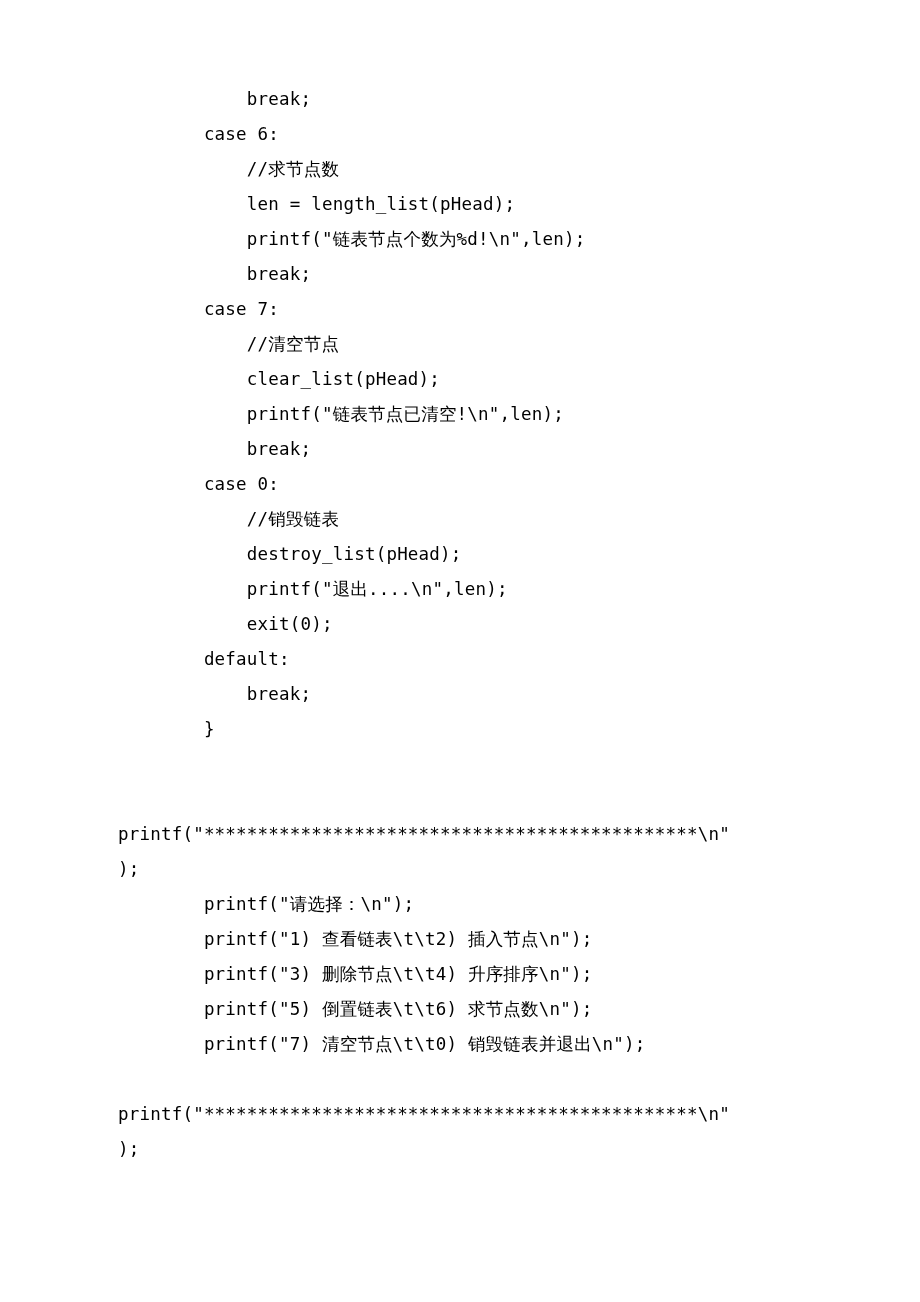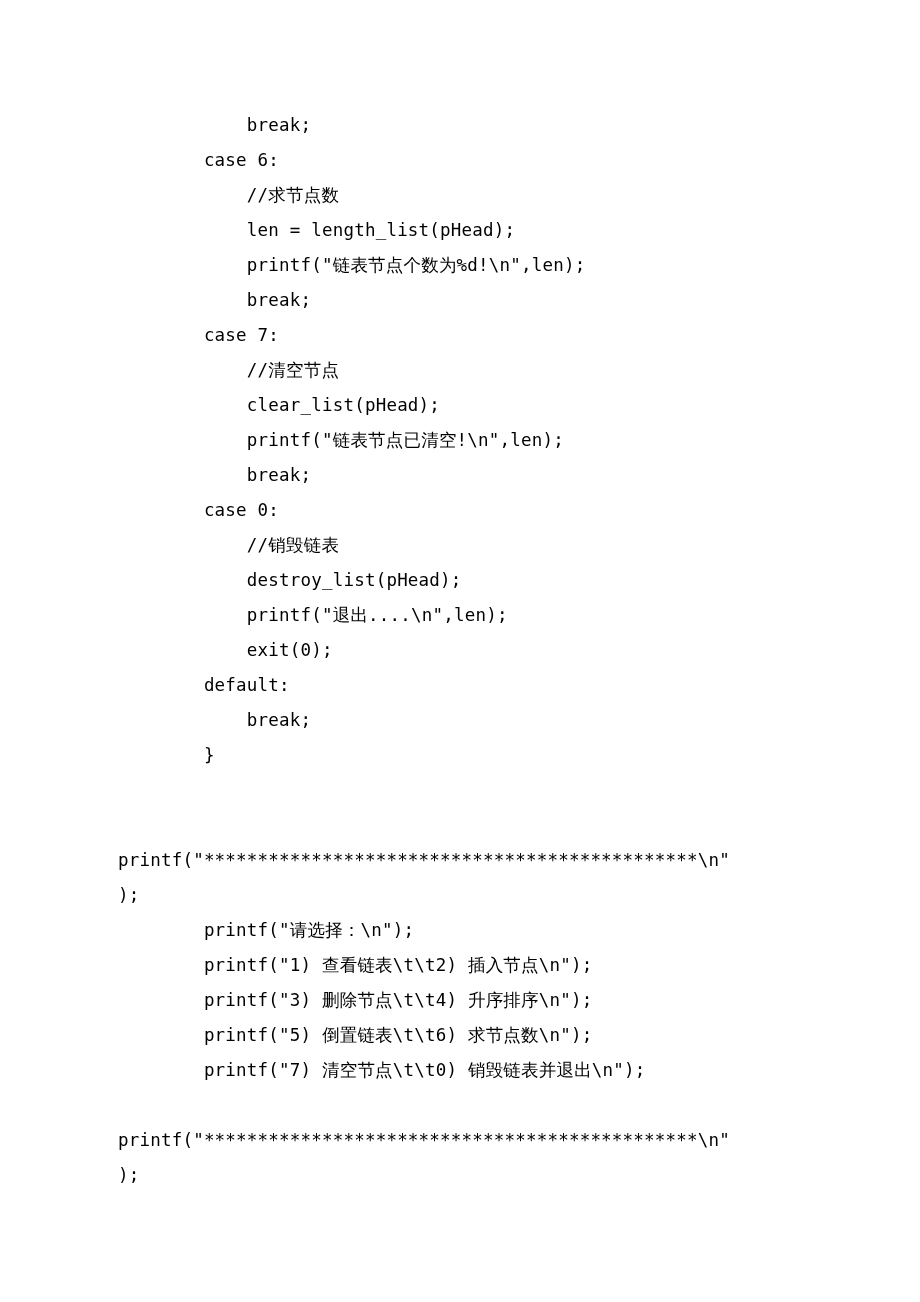--- a/index.html
+++ b/index.html
@@ -2,21 +2,21 @@
 <html><head>
 <meta charset="utf-8">
 <style>
   html, body {
     margin: 0;
     padding: 0;
     background: #ffffff;
     width: 920px;
   }
   .page {
-    padding: 108px 118px 60px 118px;
+    padding: 82px 118px 60px 118px;
     box-sizing: border-box;
   }
   pre {
     margin: 0;
     font-family: "SimSun", "NSimSun", "宋体", monospace;
     font-size: 17.5px;
     line-height: 2.0;
     color: #000;
     white-space: pre;
     letter-spacing: 0.2px;

